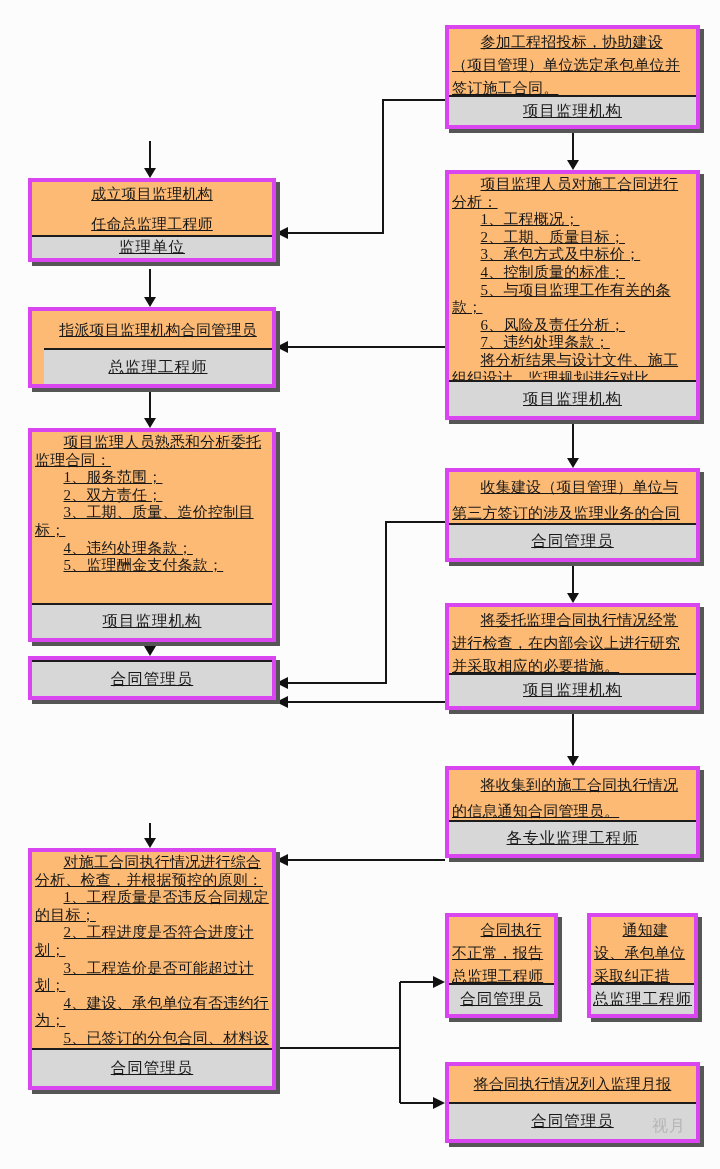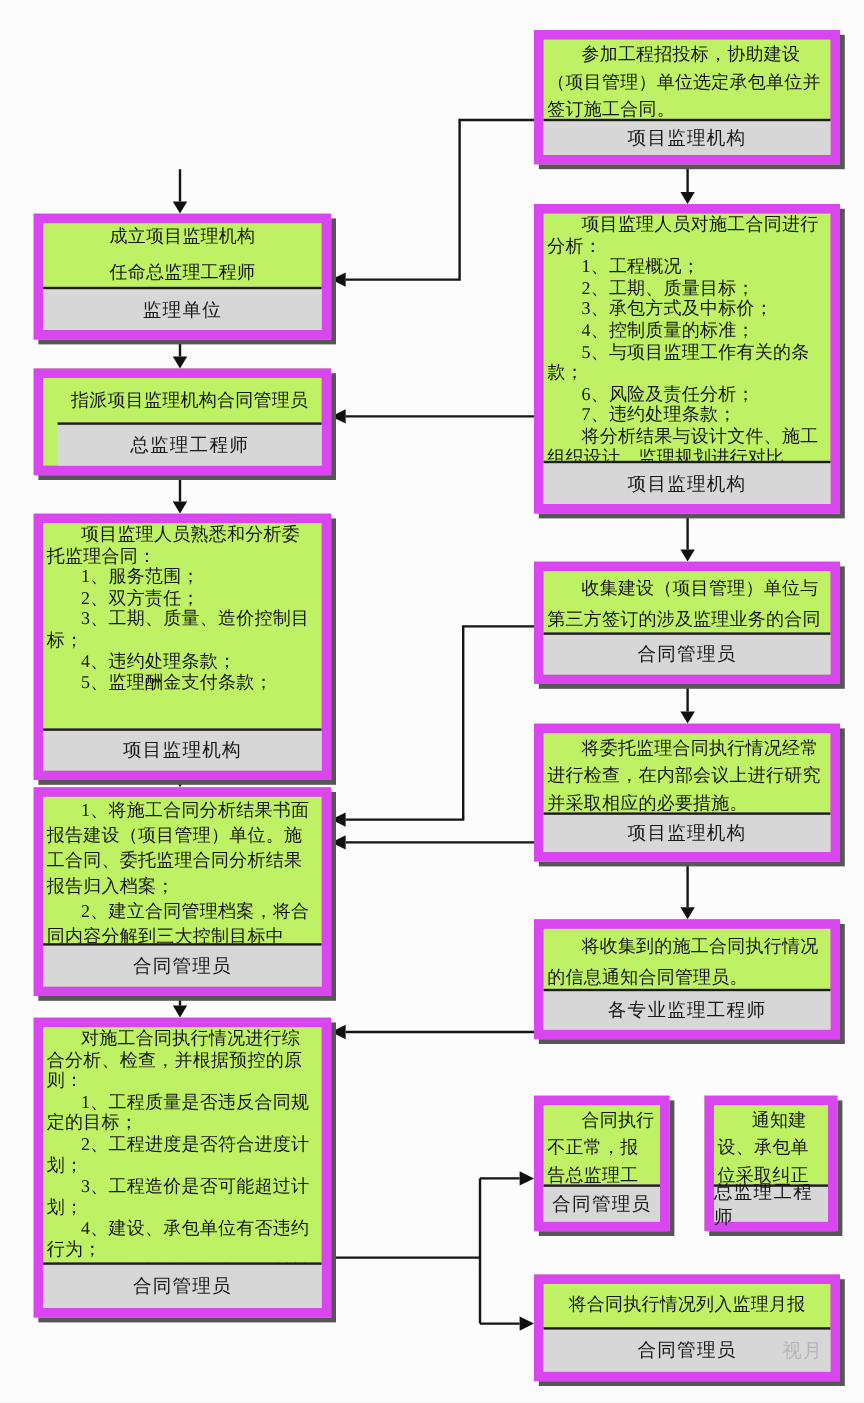--- a/index.html
+++ b/index.html
@@ -8,24 +8,25 @@
     width:720px;height:1169px;
     margin:0 auto;
     background:#fcfcfc;
     overflow:hidden;
     font-family:"Liberation Serif","DejaVu Serif",serif;
     color:#171717;
   }
   
   .fbox{
     position:absolute;
-    background:#bef264;
-    border:8px solid #d946ef;
+    background:#fdba74;
+    border:4px solid #d946ef;
     box-shadow:4px 4px 0 0 #565656;
     box-sizing:border-box;
+    text-decoration:underline;
   }
   .fbody{
     box-sizing:border-box;
     padding:2px 3px 0 3px;
     font-size:15px;
     overflow:hidden;
   }
   .fbody p{margin:0;text-indent:1.9em;line-height:17.6px;letter-spacing:.2px;}
   .lh21 .fbody p{line-height:21px;}
   .lh23 .fbody p{line-height:23px;}
@@ -35,21 +36,21 @@
   .gap2 .fbody p{margin:5px 0;}
   .ffoot{
     box-sizing:border-box;
     border-top:2px solid #1c1c1c;
     background:#d7d7d7;
     display:flex;align-items:center;justify-content:center;
     font-size:15.5px;letter-spacing:1px;
   }
   
   #bx-sign      {left:28px; top:65px;  width:248px;} #bx-sign .fbody{height:34px;} #bx-sign .ffoot{height:33px;}
-  #bx-establish {left:28px; top:178px; width:248px;} #bx-establish .fbody{height:53px;} #bx-establish .ffoot{height:36px;}
+  #bx-establish {left:28px; top:178px; width:248px;} #bx-establish .fbody{height:53px;} #bx-establish .ffoot{height:23px;}
   #bx-assign    {left:28px; top:307px; width:248px;padding-left:12px;} #bx-assign .fbody{height:37px;} #bx-assign .ffoot{height:36px;}
   #bx-entrust   {left:28px; top:428px; width:248px;} #bx-entrust .fbody{height:171px;} #bx-entrust .ffoot{height:35px;}
   #bx-report    {left:28px; top:656px; width:248px;} #bx-report .fbody{height:122px;} #bx-report .ffoot{height:36px;}
   #bx-review    {left:28px; top:848px; width:248px;} #bx-review .fbody{height:196px;} #bx-review .ffoot{height:38px;}
   #bx-bid       {left:445px;top:25px;  width:255px;} #bx-bid .fbody{height:66px;} #bx-bid .ffoot{height:30px;}
   #bx-analyze   {left:445px;top:170px; width:255px;} #bx-analyze .fbody{height:206px;} #bx-analyze .ffoot{height:36px;}
   #bx-collect   {left:445px;top:468px; width:255px;} #bx-collect .fbody{height:51px;} #bx-collect .ffoot{height:35px;}
   #bx-check     {left:445px;top:603px; width:255px;} #bx-check .fbody{height:66px;} #bx-check .ffoot{height:33px;}
   #bx-notify    {left:445px;top:766px; width:255px;} #bx-notify .fbody{height:50px;} #bx-notify .ffoot{height:34px;}
   #bx-abnormal  {left:445px;top:913px; width:113px;} #bx-abnormal .fbody{height:66px;} #bx-abnormal .ffoot{height:31px;}
@@ -164,24 +165,20 @@
         <p>1、服务范围；</p>
         <p>2、双方责任；</p>
         <p>3、工期、质量、造价控制目标；</p>
         <p>4、违约处理条款；</p>
         <p>5、监理酬金支付条款；</p>
       </div>
     <div class="ffoot">项目监理机构</div>
   </div>
 
   <div class="fbox lh21" id="bx-report">
-    <div class="fbody">
-        <p>1、将施工合同分析结果书面报告建设（项目管理）单位。施工合同、委托监理合同分析结果报告归入档案；</p>
-        <p>2、建立合同管理档案，将合同内容分解到三大控制目标中去。</p>
-      </div>
     <div class="ffoot">合同管理员</div>
   </div>
 
   <div class="fbox" id="bx-review">
     <div class="fbody">
         <p>对施工合同执行情况进行综合分析、检查，并根据预控的原则：</p>
         <p>1、工程质量是否违反合同规定的目标；</p>
         <p>2、工程进度是否符合进度计划；</p>
         <p>3、工程造价是否可能超过计划；</p>
         <p>4、建设、承包单位有否违约行为；</p>

